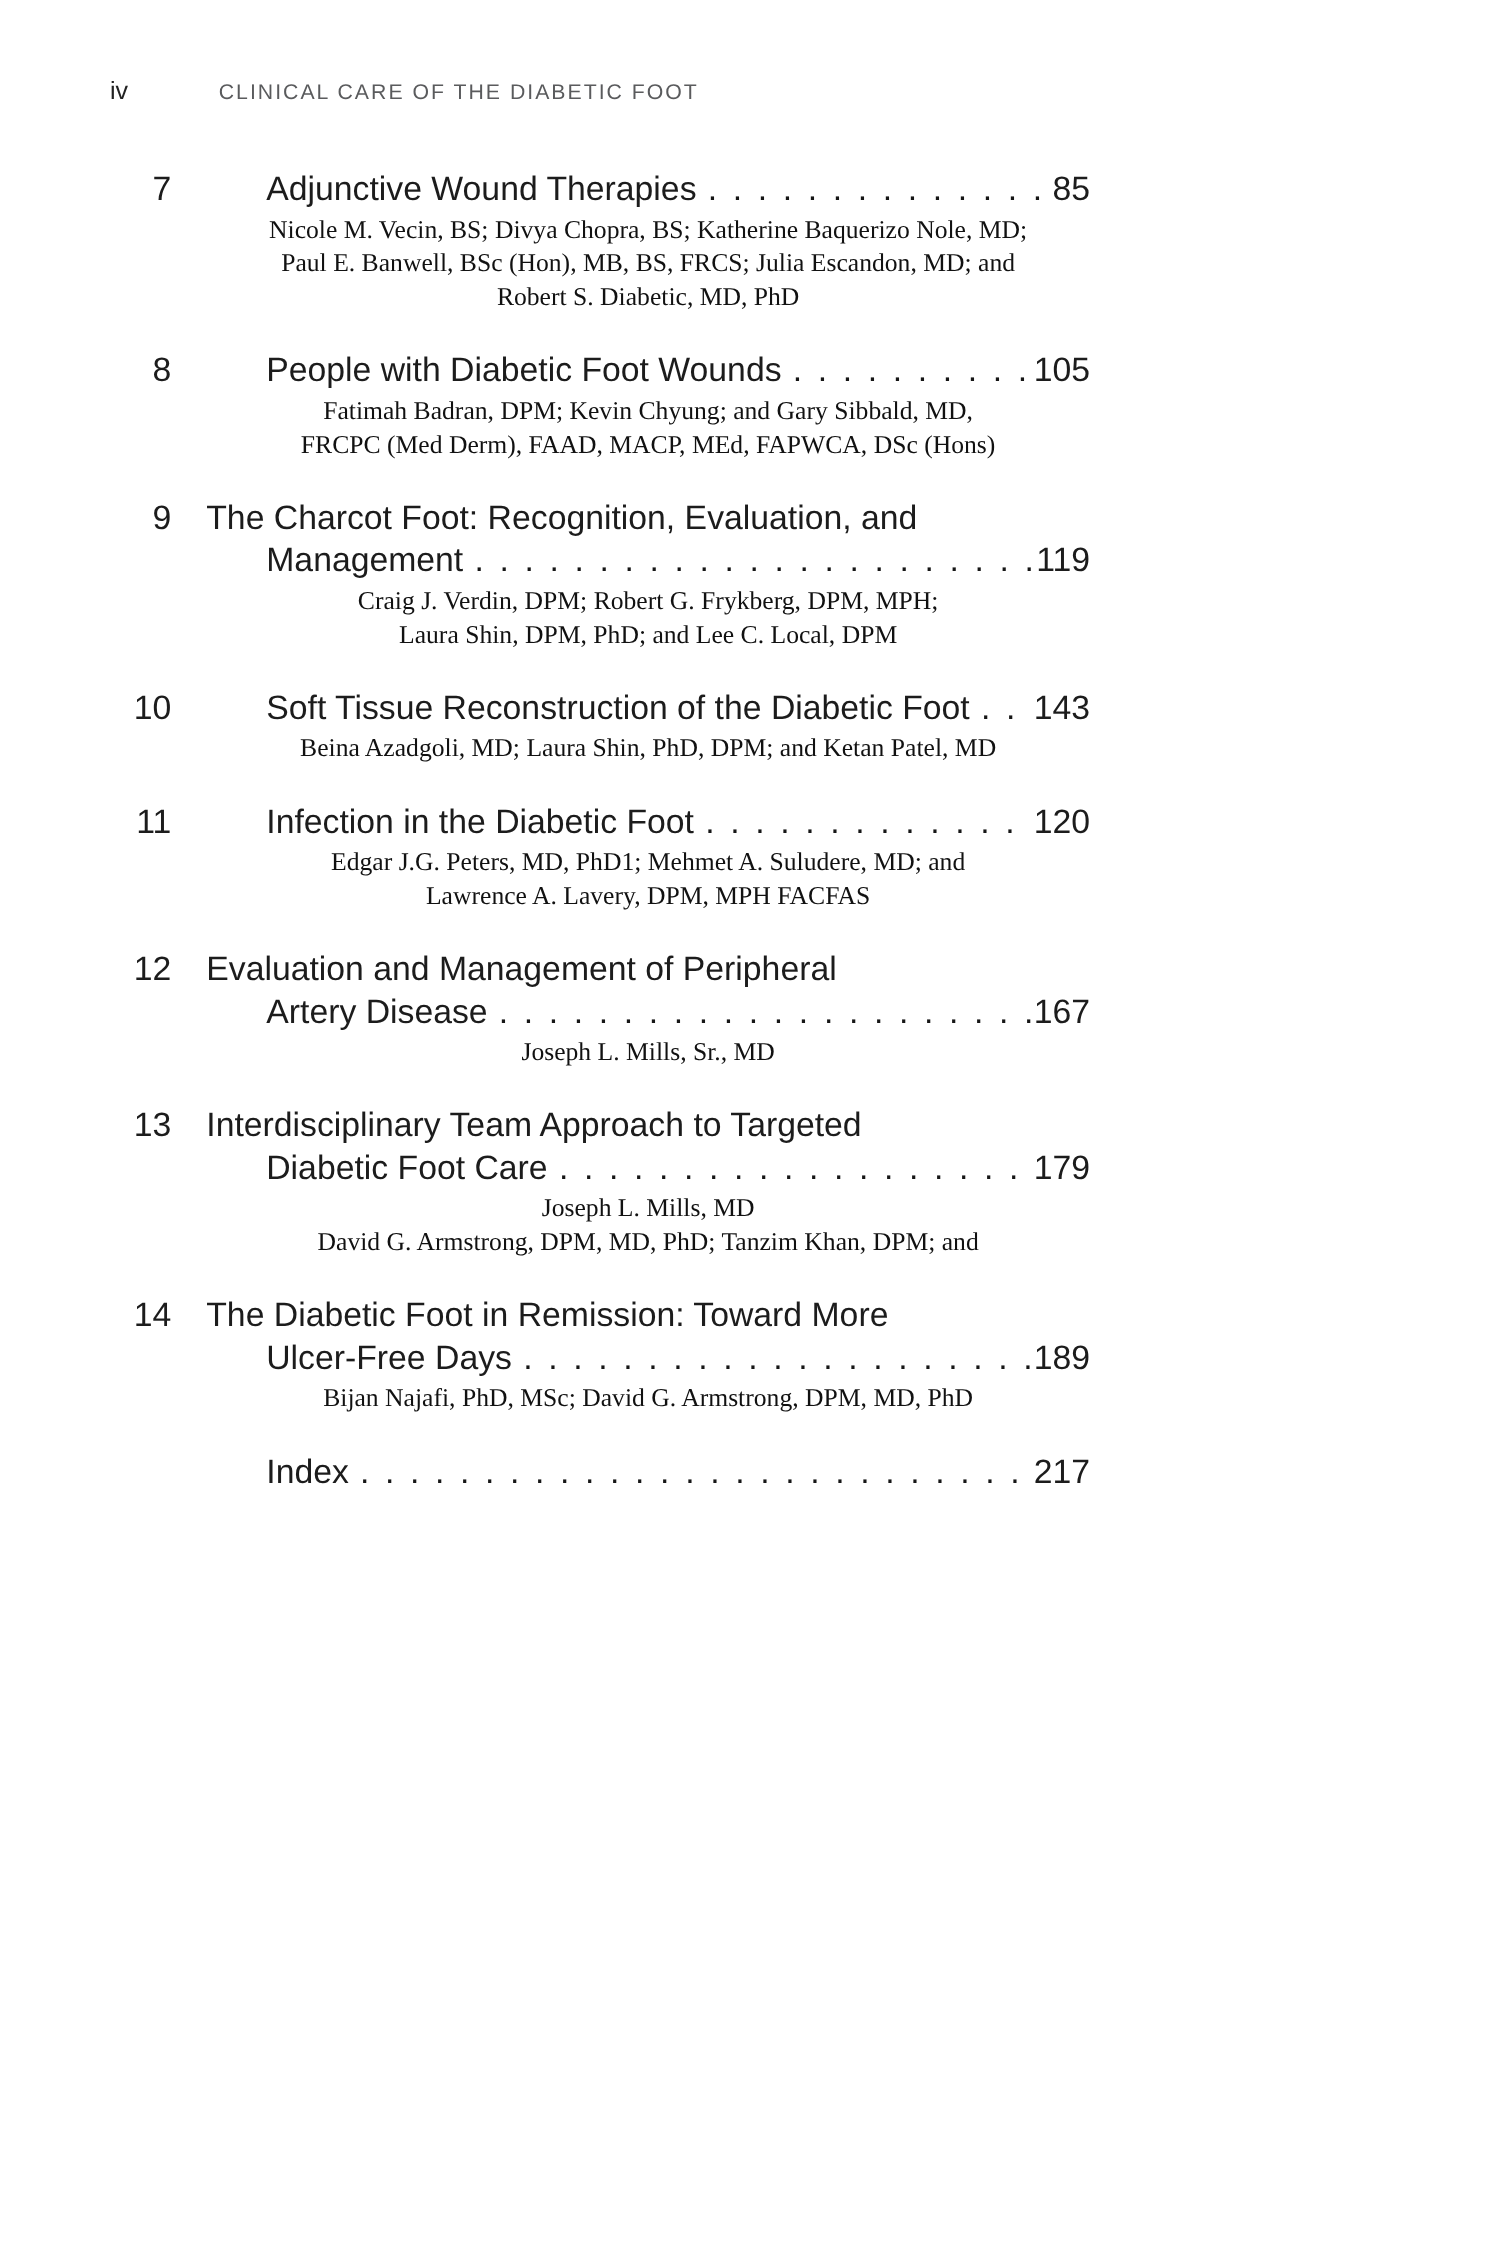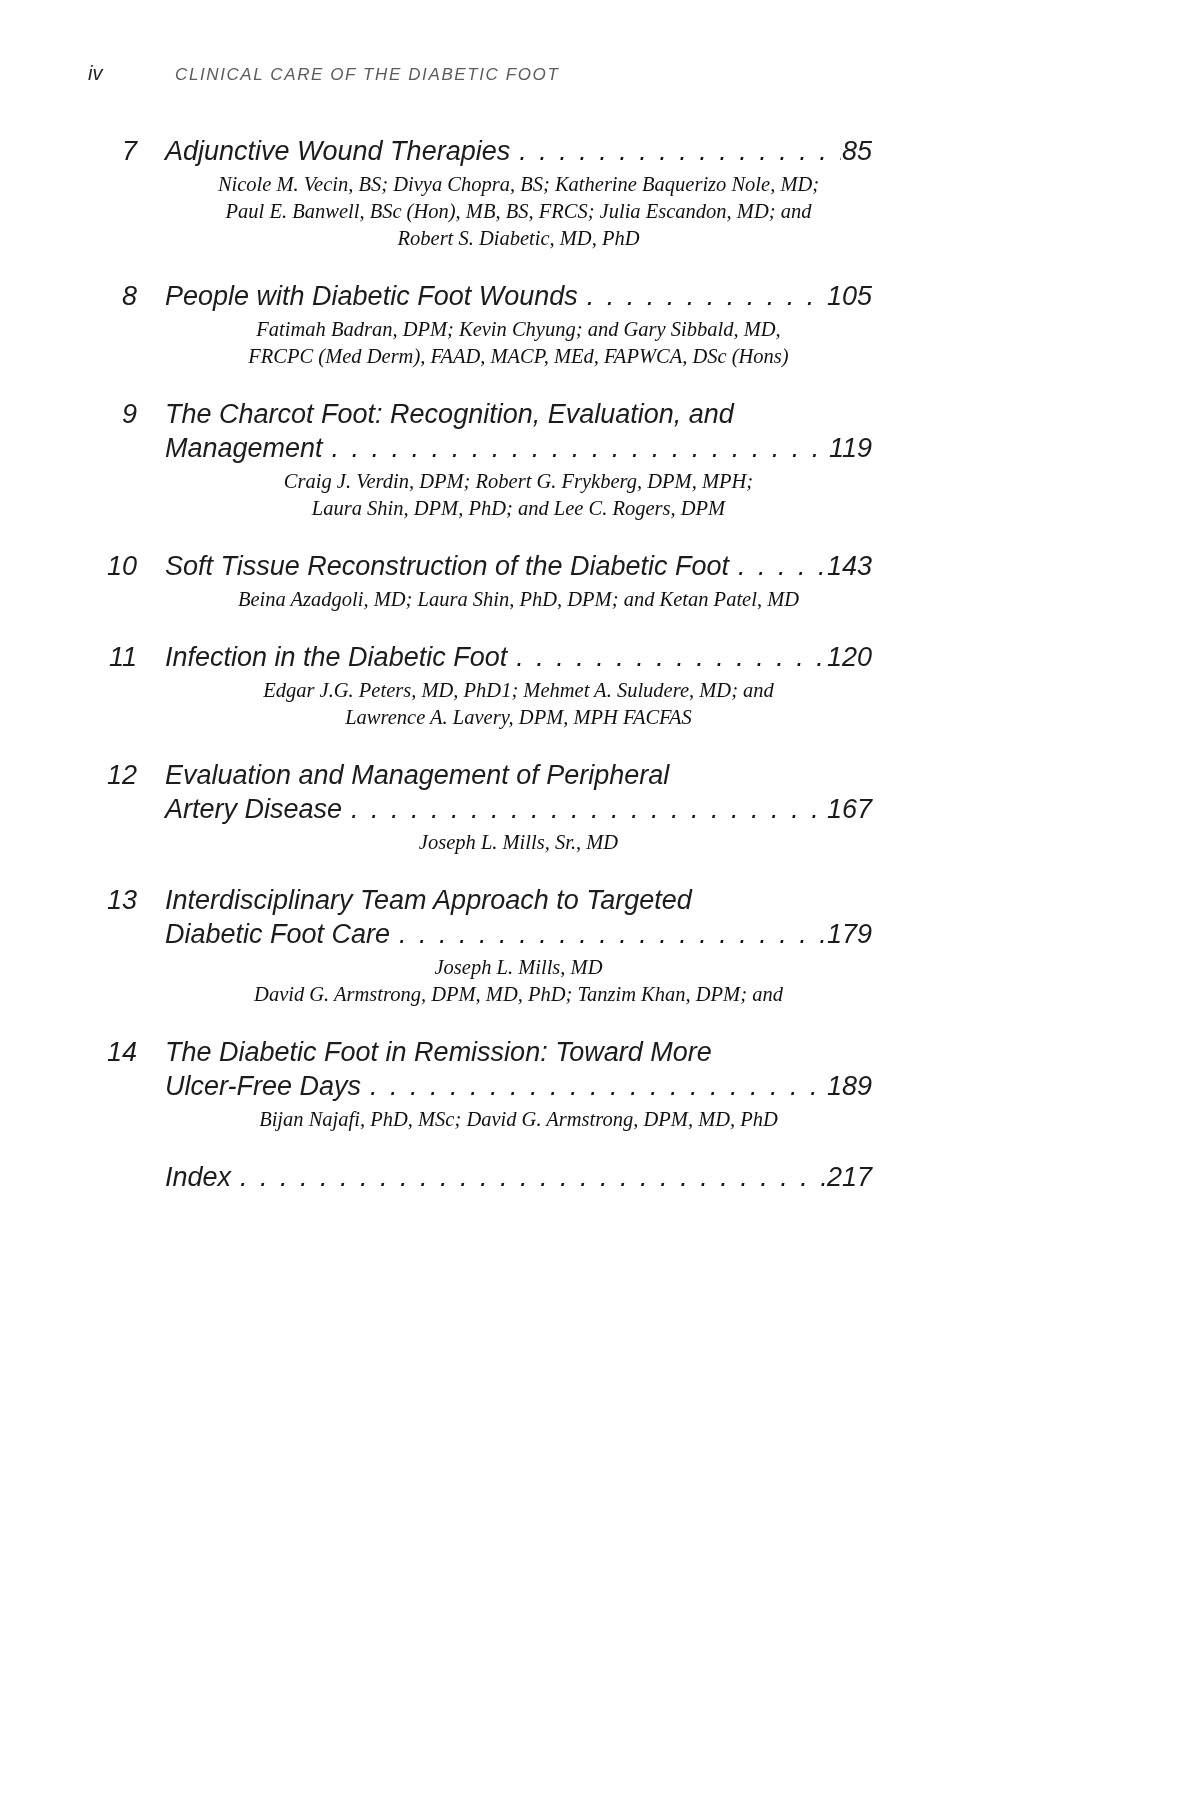--- a/index.html
+++ b/index.html
@@ -4,21 +4,20 @@
 <style>
   html, body { margin: 0; padding: 0; background: #ffffff; }
   .page {
     position: relative;
     width: 1200px;
     height: 1729px;
     background: #ffffff;
     overflow: hidden;
     font-family: "Liberation Sans", sans-serif;
     color: #1c1c1c;
-    font-style: italic;
   }
   .running-head {
     position: absolute;
     top: 62px;
     left: 88px;
     right: 100px;
     display: flex;
     align-items: baseline;
   }
   .folio {
@@ -49,21 +48,21 @@
     line-height: 34px;
     color: #1c1c1c;
   }
   .entry-body { flex: 1; min-width: 0; }
   .title-line {
     font-size: 27px;
     line-height: 34px;
     color: #1c1c1c;
     white-space: nowrap;
   }
-  .title-line.last { display: flex; align-items: flex-start; }
+  .title-line.last { display: flex; align-items: flex-start; margin-left: 48px; }
   .title-text { white-space: nowrap; }
   .leader {
     flex: 1;
     min-width: 0;
     overflow: hidden;
     white-space: nowrap;
     word-spacing: 5px;
     margin: 0 1px 0 9px;
     color: #161616;
   }
@@ -119,21 +118,21 @@
         <div class="chapter-num">9</div>
         <div class="entry-body">
           <div class="title-line">The Charcot Foot: Recognition, Evaluation, and</div>
           <div class="title-line last">
             <span class="title-text">Management</span>
             <span class="leader">. . . . . . . . . . . . . . . . . . . . . . . . . . . . . . . . . . . . . . . . . . . . . . . . . . . . . . . . . . . . . . . . . . . . . . . . . . . . . . . .</span>
             <span class="page-num">119</span>
           </div>
           <div class="authors">
             <div class="author-line">Craig J. Verdin, DPM; Robert G. Frykberg, DPM, MPH;</div>
-            <div class="author-line">Laura Shin, DPM, PhD; and Lee C. Rogers, DPM</div>
+            <div class="author-line">Laura Shin, DPM, PhD; and Lee C. Local, DPM</div>
           </div>
         </div>
       </div>
       <div class="toc-entry">
         <div class="chapter-num">10</div>
         <div class="entry-body">
           <div class="title-line last">
             <span class="title-text">Soft Tissue Reconstruction of the Diabetic Foot</span>
             <span class="leader">. . . . . . . . . . . . . . . . . . . . . . . . . . . . . . . . . . . . . . . . . . . . . . . . . . . . . . . . . . . . . . . . . . . . . . . . . . . . . . . .</span>
             <span class="page-num">143</span>

